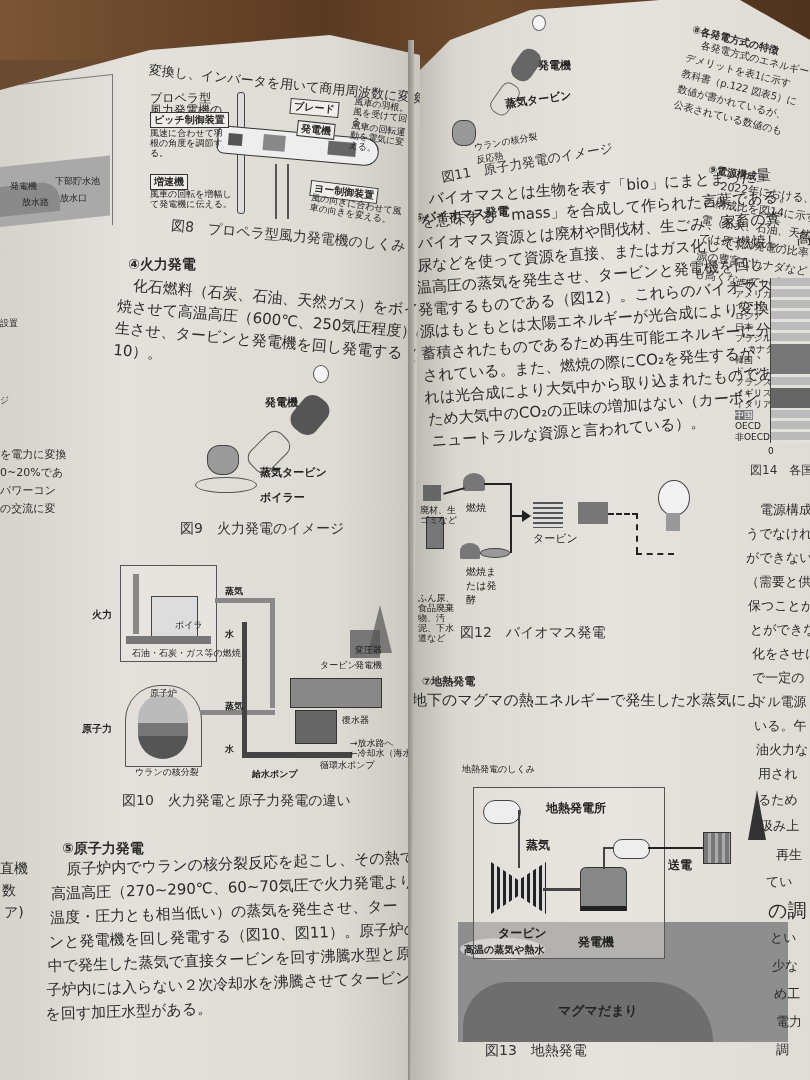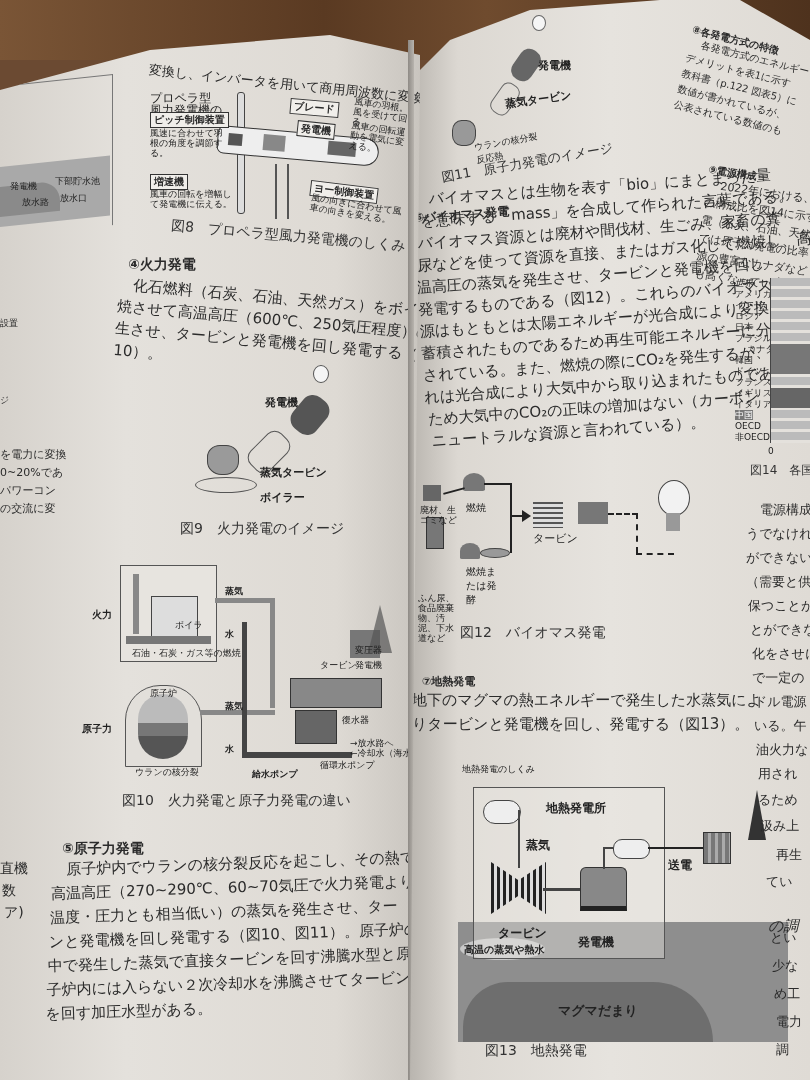--- a/index.html
+++ b/index.html
@@ -203,21 +203,20 @@
     <div class="lbl" style="left:48px;top:36px;font-size:10px;">燃焼</div>
     <div class="lbl tiny" style="left:2px;top:40px;width:40px;white-space:normal;">廃材、生ゴミなど</div>
     <div class="lbl" style="left:48px;top:100px;font-size:10px;width:40px;white-space:normal;">燃焼または発酵</div>
     <div class="lbl tiny" style="left:0;top:100px;width:40px;white-space:normal;margin-top:28px;">ふん尿、食品廃棄物、汚泥、下水道など</div>
     <div class="lbl" style="left:115px;top:66px;font-size:11px;">タービン</div>
   </div>
   <div class="t cap" style="left:50px;top:622px;">図12　バイオマス発電</div>
 
   <div class="t h" style="left:12px;top:672px;font-size:11px;">⑦地熱発電</div>
   <div class="t" style="left:2px;top:690px;">地下のマグマの熱エネルギーで発生した水蒸気によ</div>
-  <div class="t" style="left:2px;top:714px;">りタービンと発電機を回し、発電する（図13）。</div>
 
   <div style="position:absolute;left:0;top:762px;width:330px;height:265px;margin-left:48px;">
     <div class="lbl tiny" style="left:4px;top:2px;">地熱発電のしくみ</div>
     <div style="position:absolute;left:0;top:160px;width:330px;height:120px;background:#8e8e8e;"></div>
     <div style="position:absolute;left:5px;top:220px;width:250px;height:60px;background:#6e6e6e;border-radius:60px 80px 0 0;"></div>
     <div style="position:absolute;left:2px;top:176px;width:85px;height:22px;background:#c8c8c8;border-radius:50%;"></div>
     <div class="box" style="left:15px;top:25px;width:190px;height:170px;border-width:1.5px;background:rgba(235,232,228,.4);"></div>
     <div style="position:absolute;left:25px;top:38px;width:36px;height:22px;border:1.5px solid #444;border-radius:12px;background:#eee;"></div>
     <div style="position:absolute;left:60px;top:48px;width:2px;height:58px;background:#444;"></div>
     <div style="position:absolute;left:33px;top:100px;width:55px;height:52px;background:repeating-linear-gradient(90deg,#222 0 3px,#ddd 3px 6px);clip-path:polygon(0 0,50% 35%,100% 0,100% 100%,50% 65%,0 100%);"></div>
@@ -291,20 +290,20 @@
     <div class="t" style="left:6px;top:144px;font-size:13px;">化をさせに</div>
     <div class="t" style="left:6px;top:168px;font-size:13px;">で一定の</div>
     <div class="t" style="left:8px;top:192px;font-size:13px;">ドル電源</div>
     <div class="t" style="left:8px;top:216px;font-size:13px;">いる。午</div>
     <div class="t" style="left:10px;top:240px;font-size:13px;">油火力な</div>
     <div class="t" style="left:12px;top:264px;font-size:13px;">用され</div>
     <div class="t" style="left:12px;top:290px;font-size:13px;">るため</div>
     <div class="t" style="left:14px;top:316px;font-size:13px;">汲み上</div>
     <div class="t" style="left:30px;top:345px;font-size:13px;">再生</div>
     <div class="t" style="left:20px;top:372px;font-size:13px;">てい</div>
-    <div class="t" style="left:22px;top:416px;font-size:15px;font-style:italic;">の調</div>
+    <div class="t" style="left:22px;top:400px;font-size:19px;">の調</div>
     <div class="t" style="left:24px;top:428px;font-size:13px;">とい</div>
     <div class="t" style="left:26px;top:456px;font-size:13px;">少な</div>
     <div class="t" style="left:28px;top:484px;font-size:13px;">め工</div>
     <div class="t" style="left:30px;top:512px;font-size:13px;">電力</div>
     <div class="t" style="left:30px;top:540px;font-size:13px;">調</div>
   </div>
 </div>
 
 </body></html>

